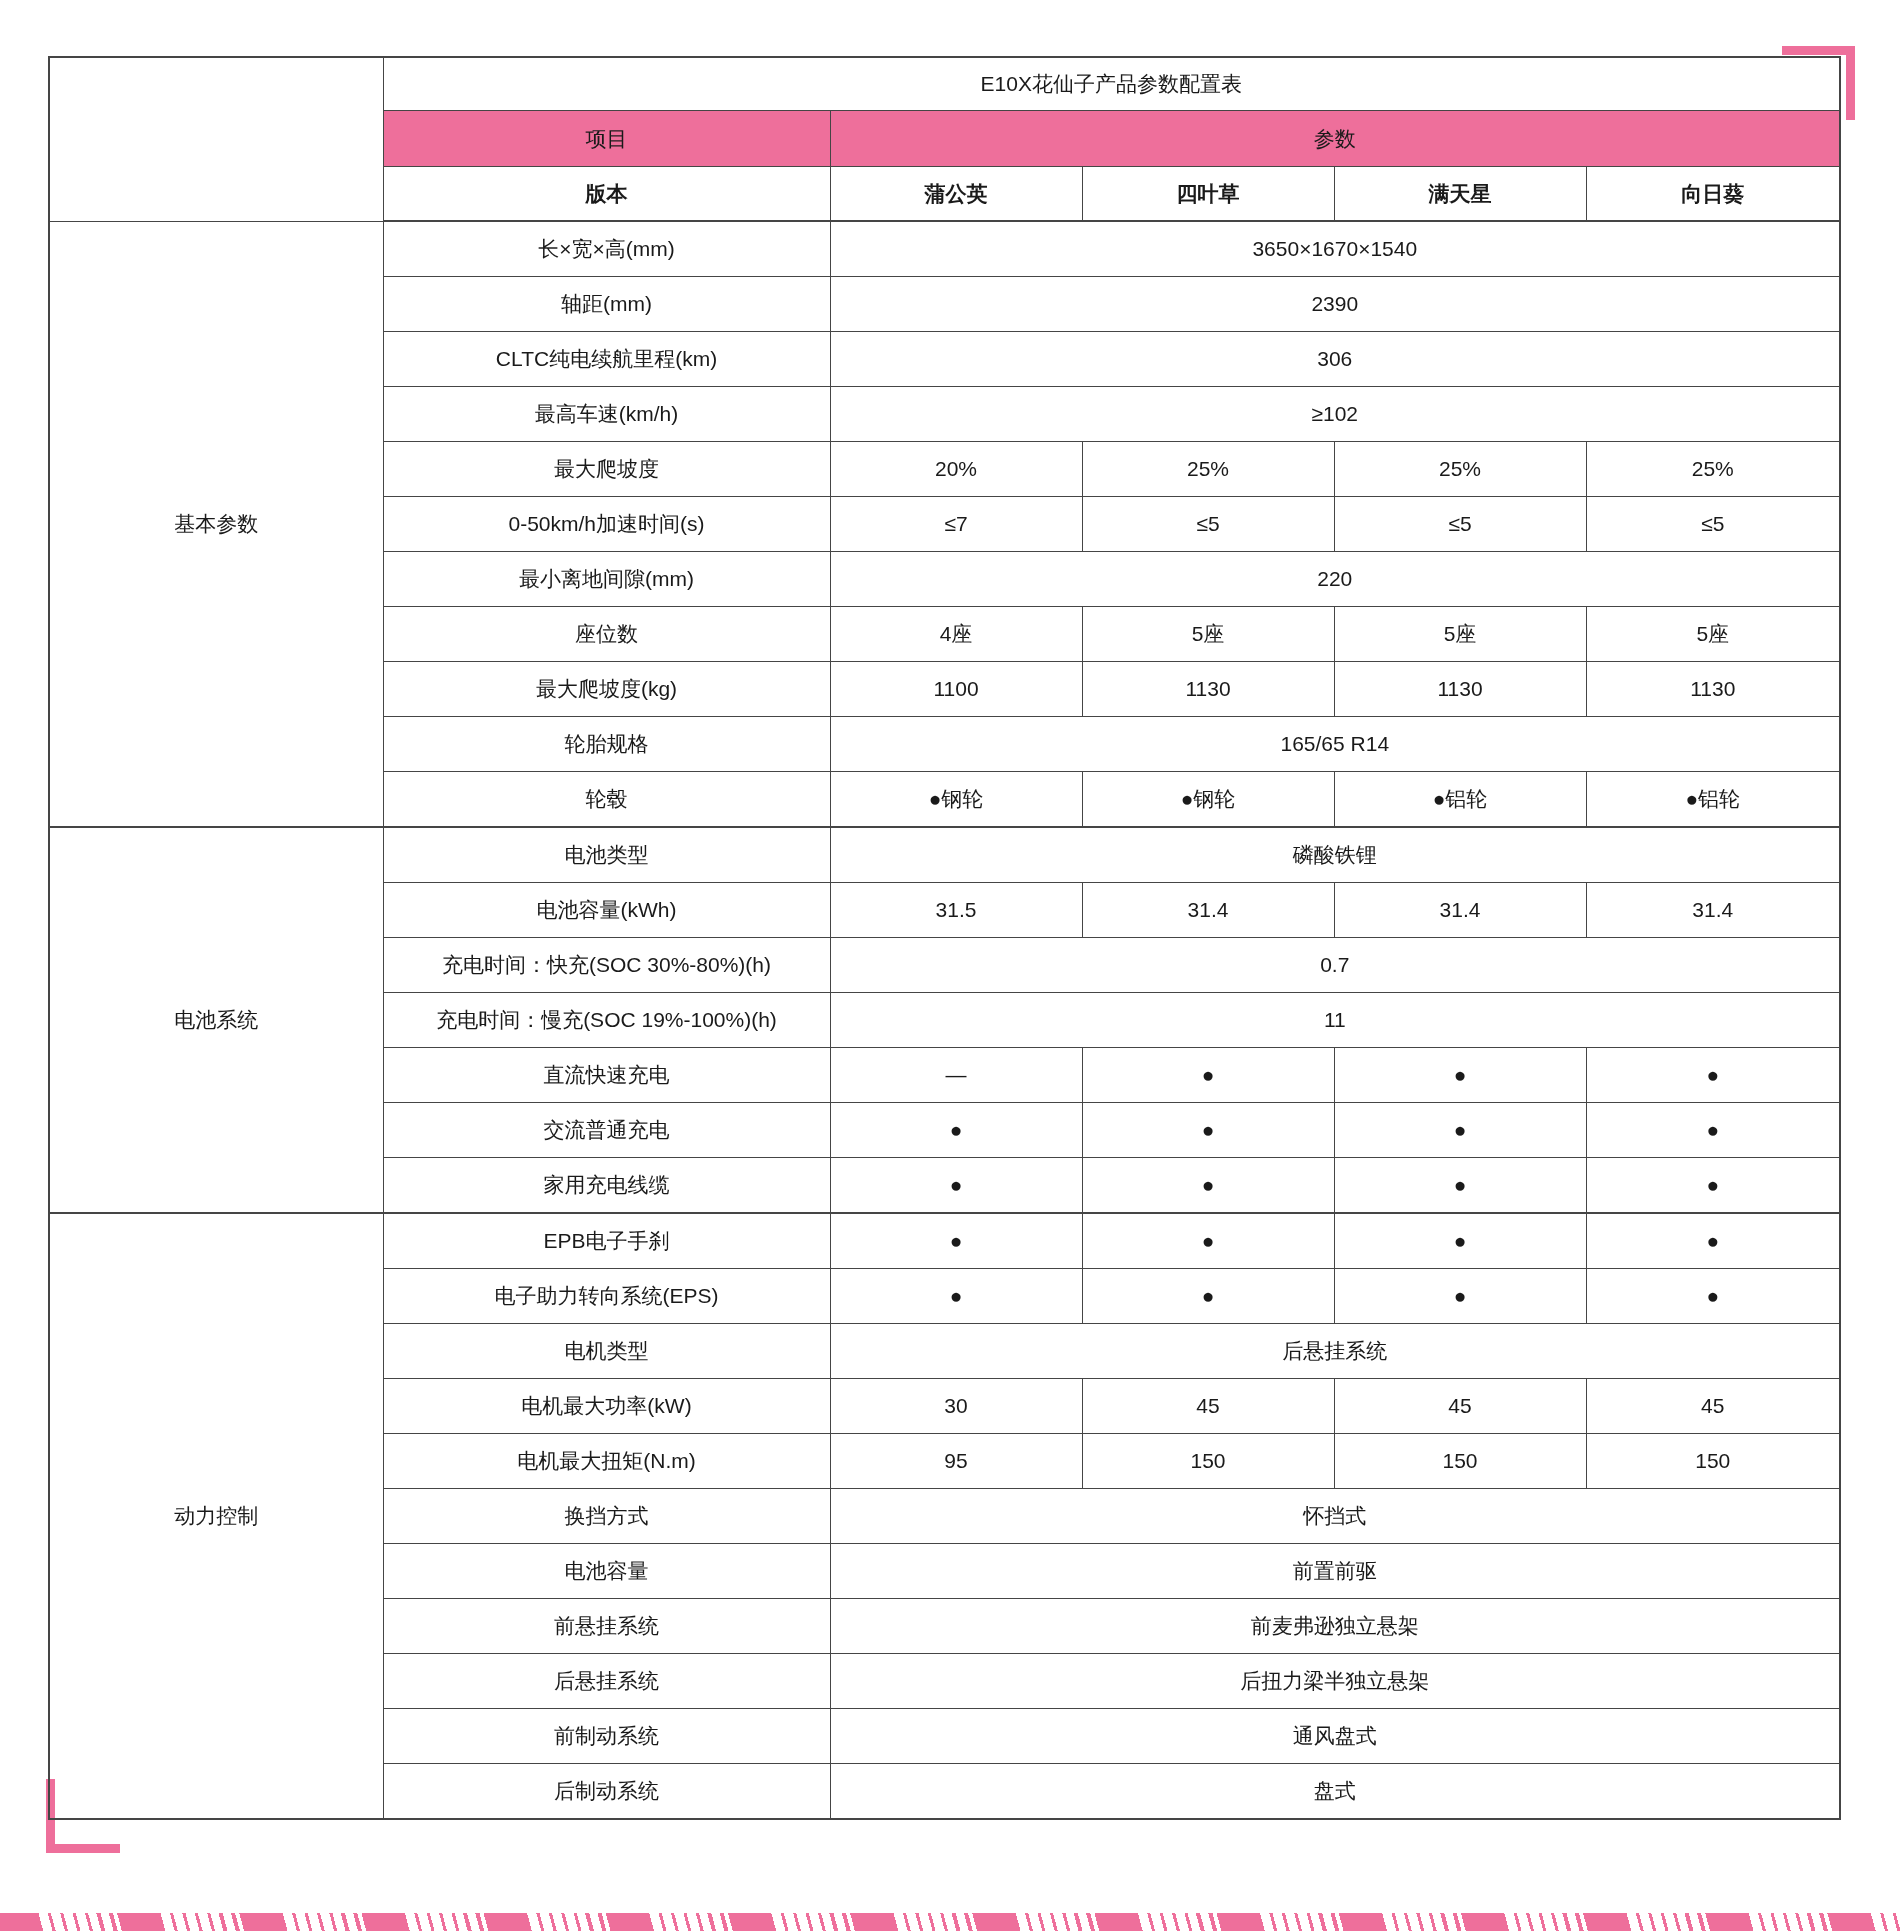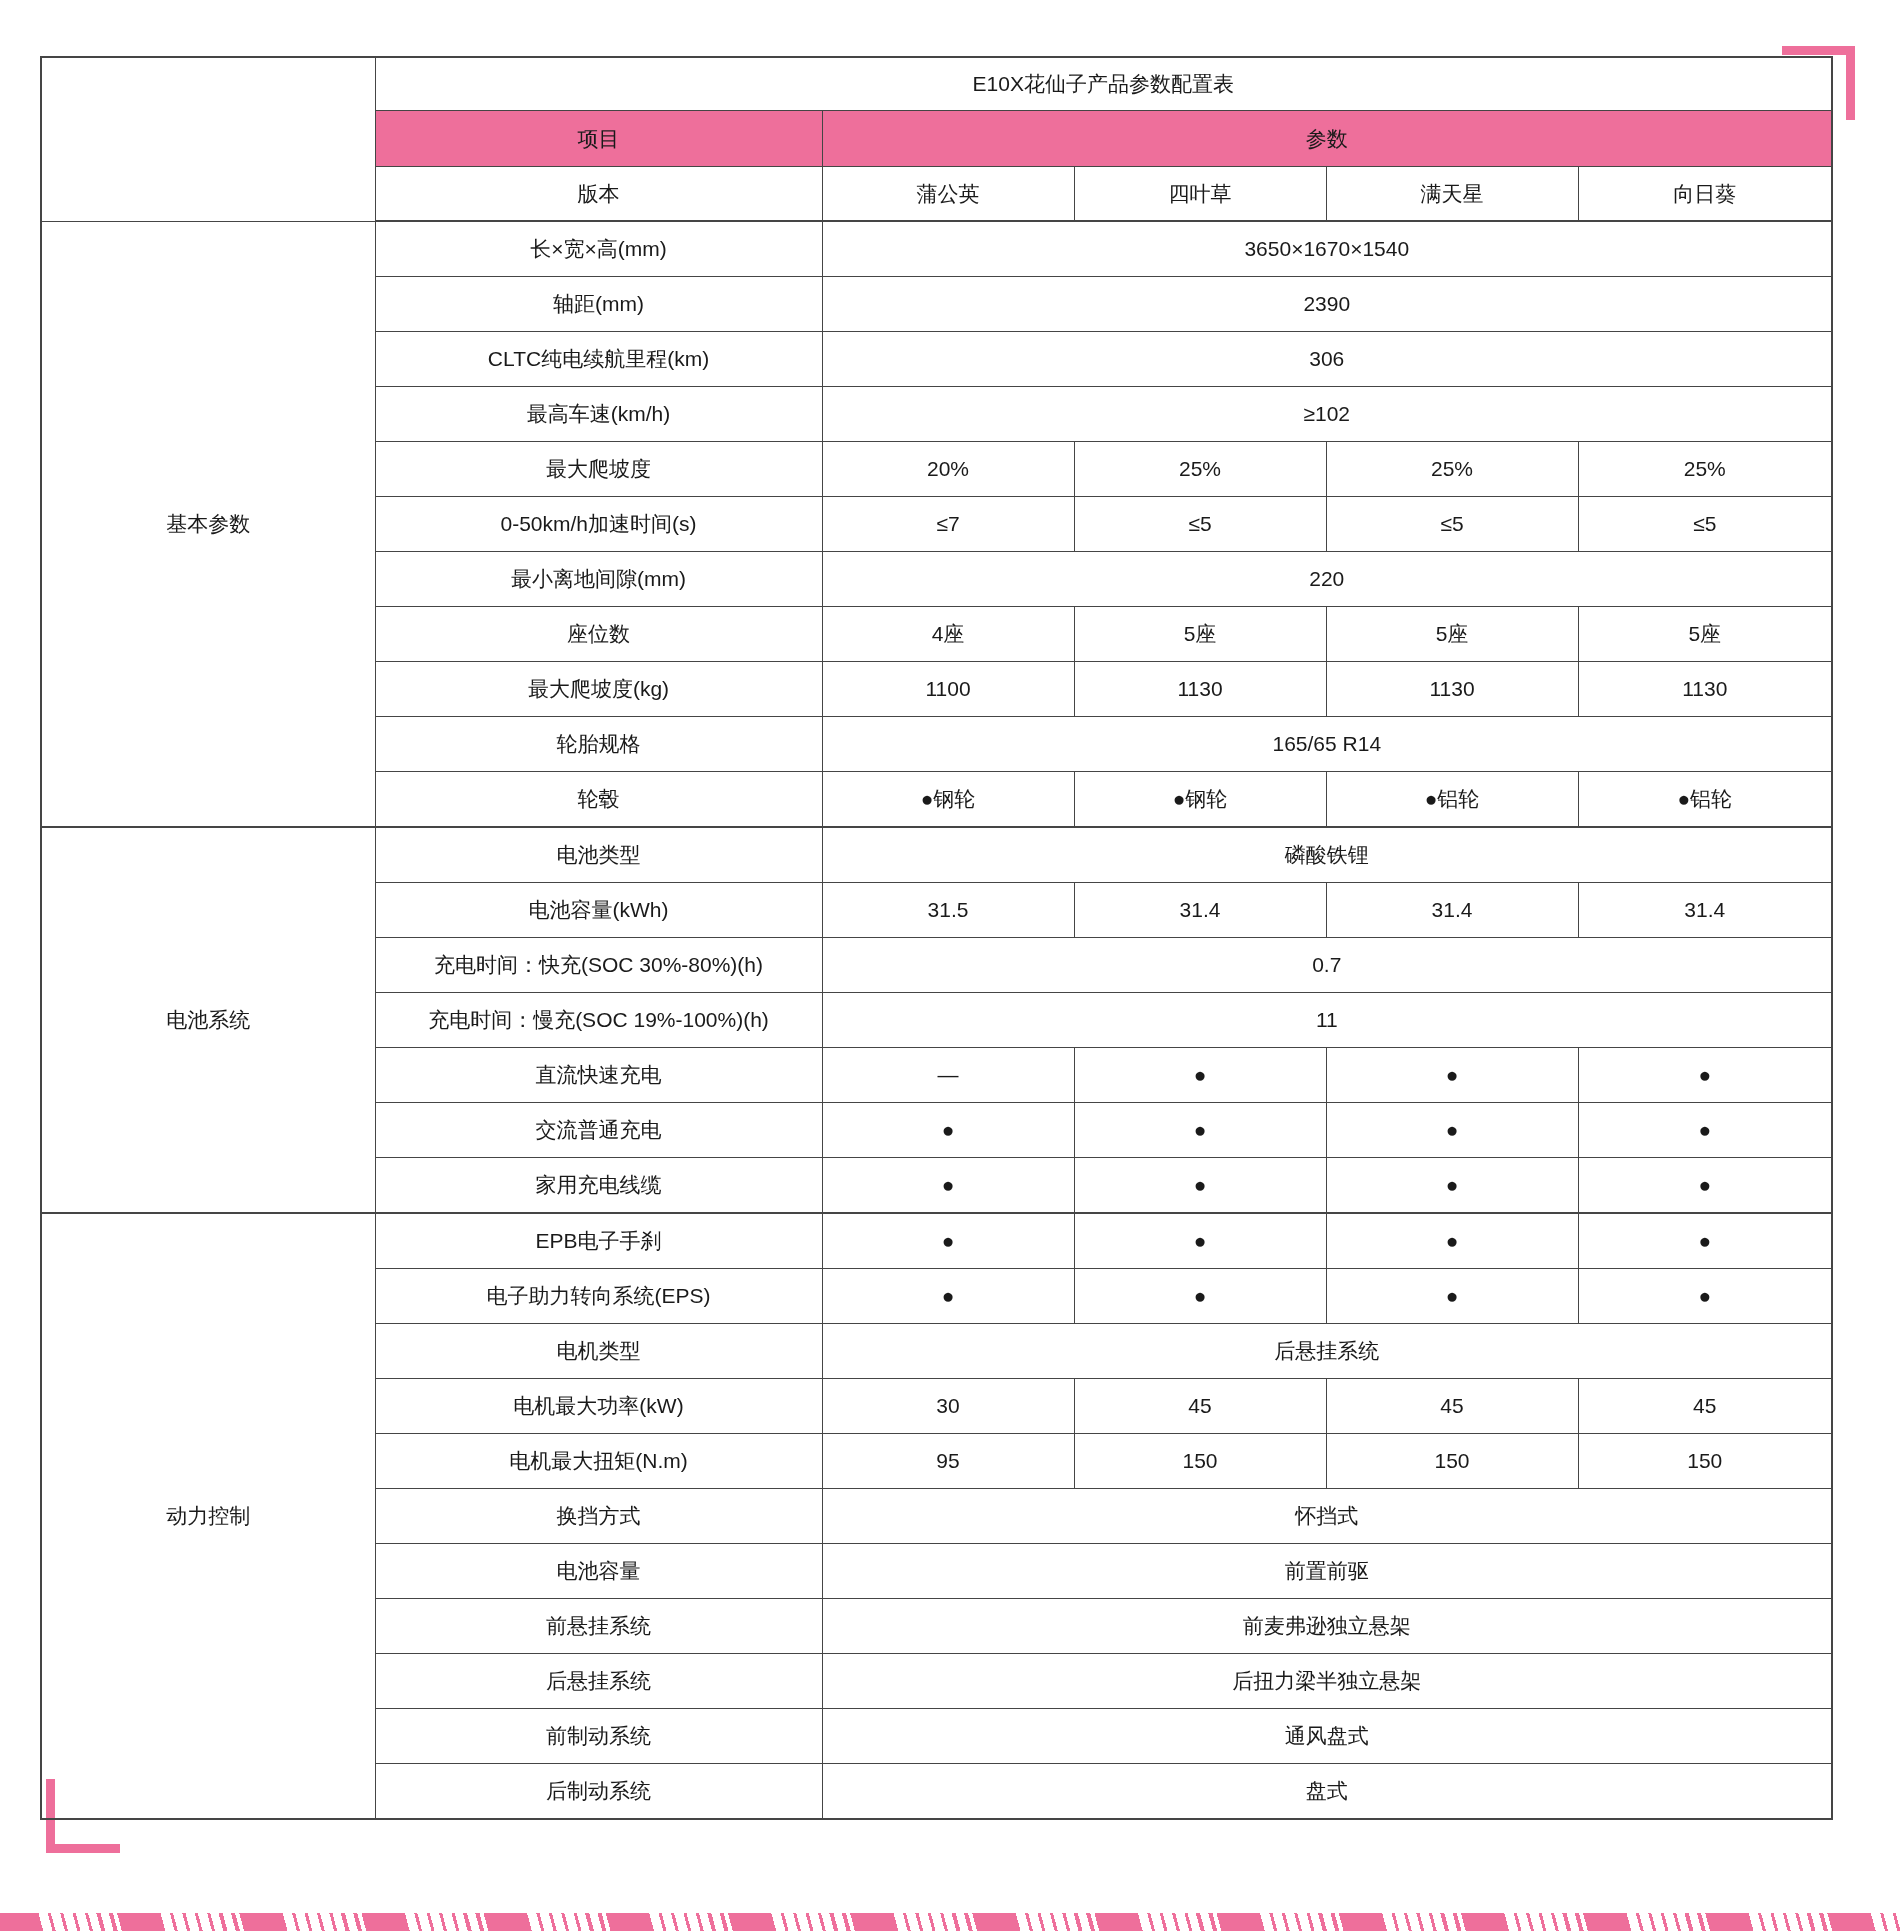--- a/index.html
+++ b/index.html
@@ -45,38 +45,38 @@
       #ffffff 90px,  #ffffff 98px,
       #ee6f9b 98px, #ee6f9b 102px,
       #ffffff 102px,#ffffff 110px,
       #ee6f9b 110px,#ee6f9b 114px,
       #ffffff 114px, #ffffff 118px
     );
   }
   
   table.spec {
     position: absolute;
-    left: 40px; top: 56px;
+    left: 48px; top: 56px;
     width: 1790px;
     border-collapse: collapse;
     table-layout: fixed;
     border: 2.8px solid #454545;
   }
   table.spec td {
     border: 1.9px solid #454545;
     text-align: center;
     vertical-align: middle;
     font-size: 21px;
     padding: 0;
     overflow: hidden;
     white-space: nowrap;
   }
   tr.r-title  td { height: 52px; }
   tr.r-pink   td { height: 55px; background: #ee6f9b; }
-  tr.r-version td { height: 53px; border-bottom-width: 2.8px; }
+  tr.r-version td { height: 53px; border-bottom-width: 2.8px; font-weight: bold; }
   tr.row      td { height: 54px; }
   tr.gstart   td { border-top-width: 2.8px; }
   td.corner { background: #ffffff; }
 </style>
 </head>
 <body>
 
 <div class="canvas">
 
   <div class="bracket top-right"></div>

